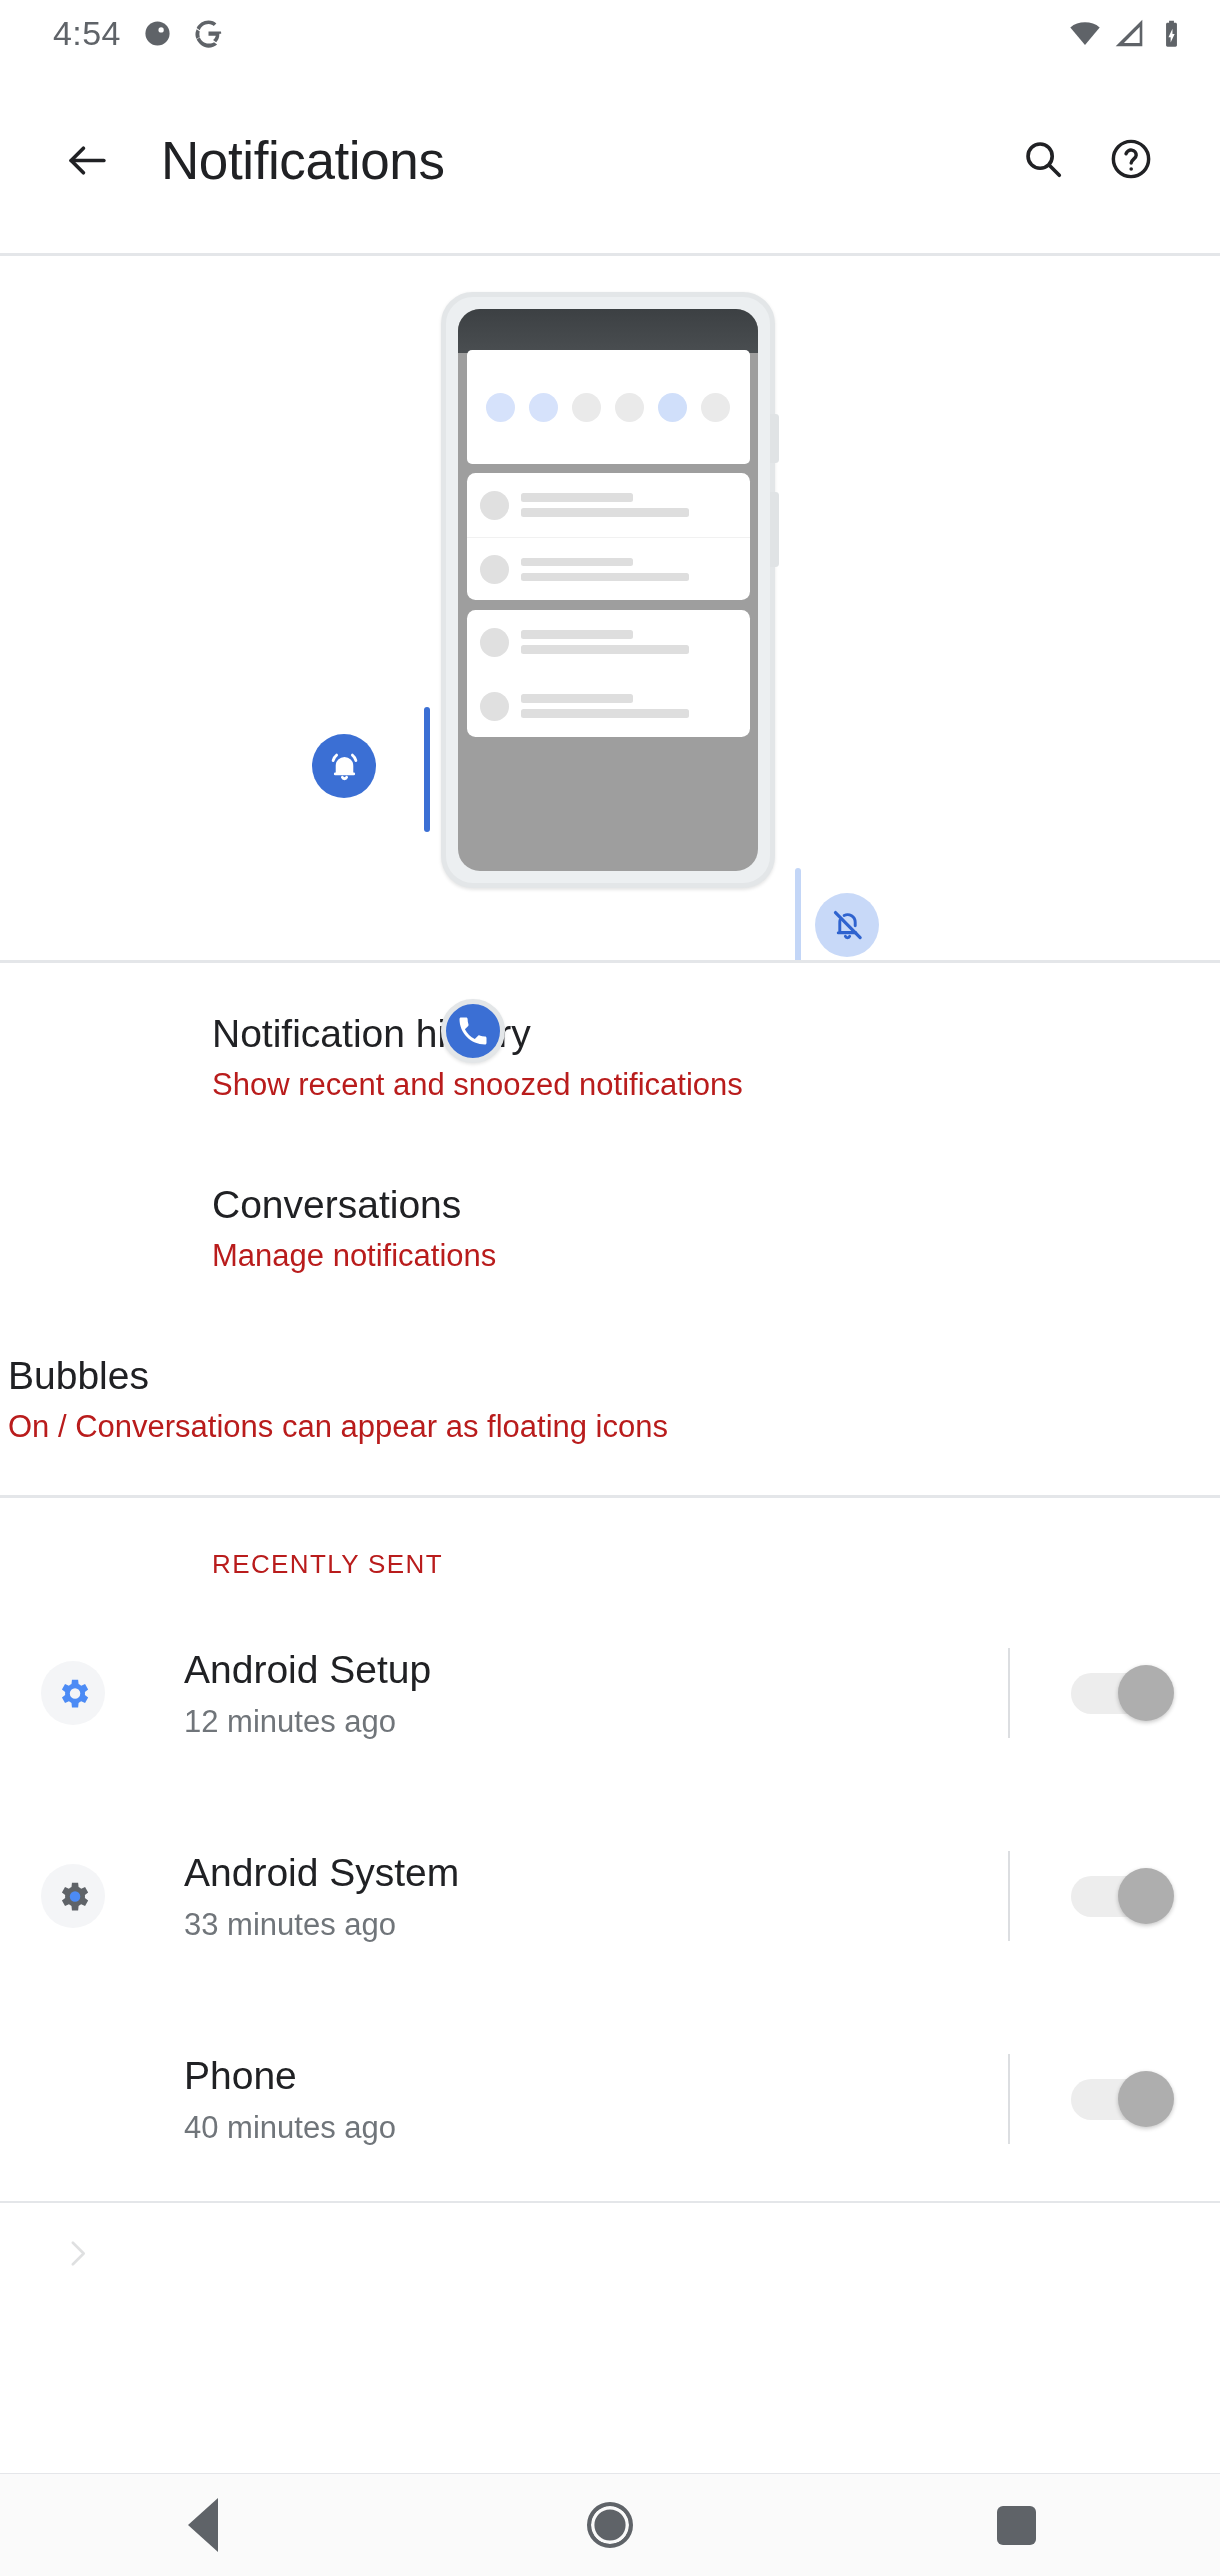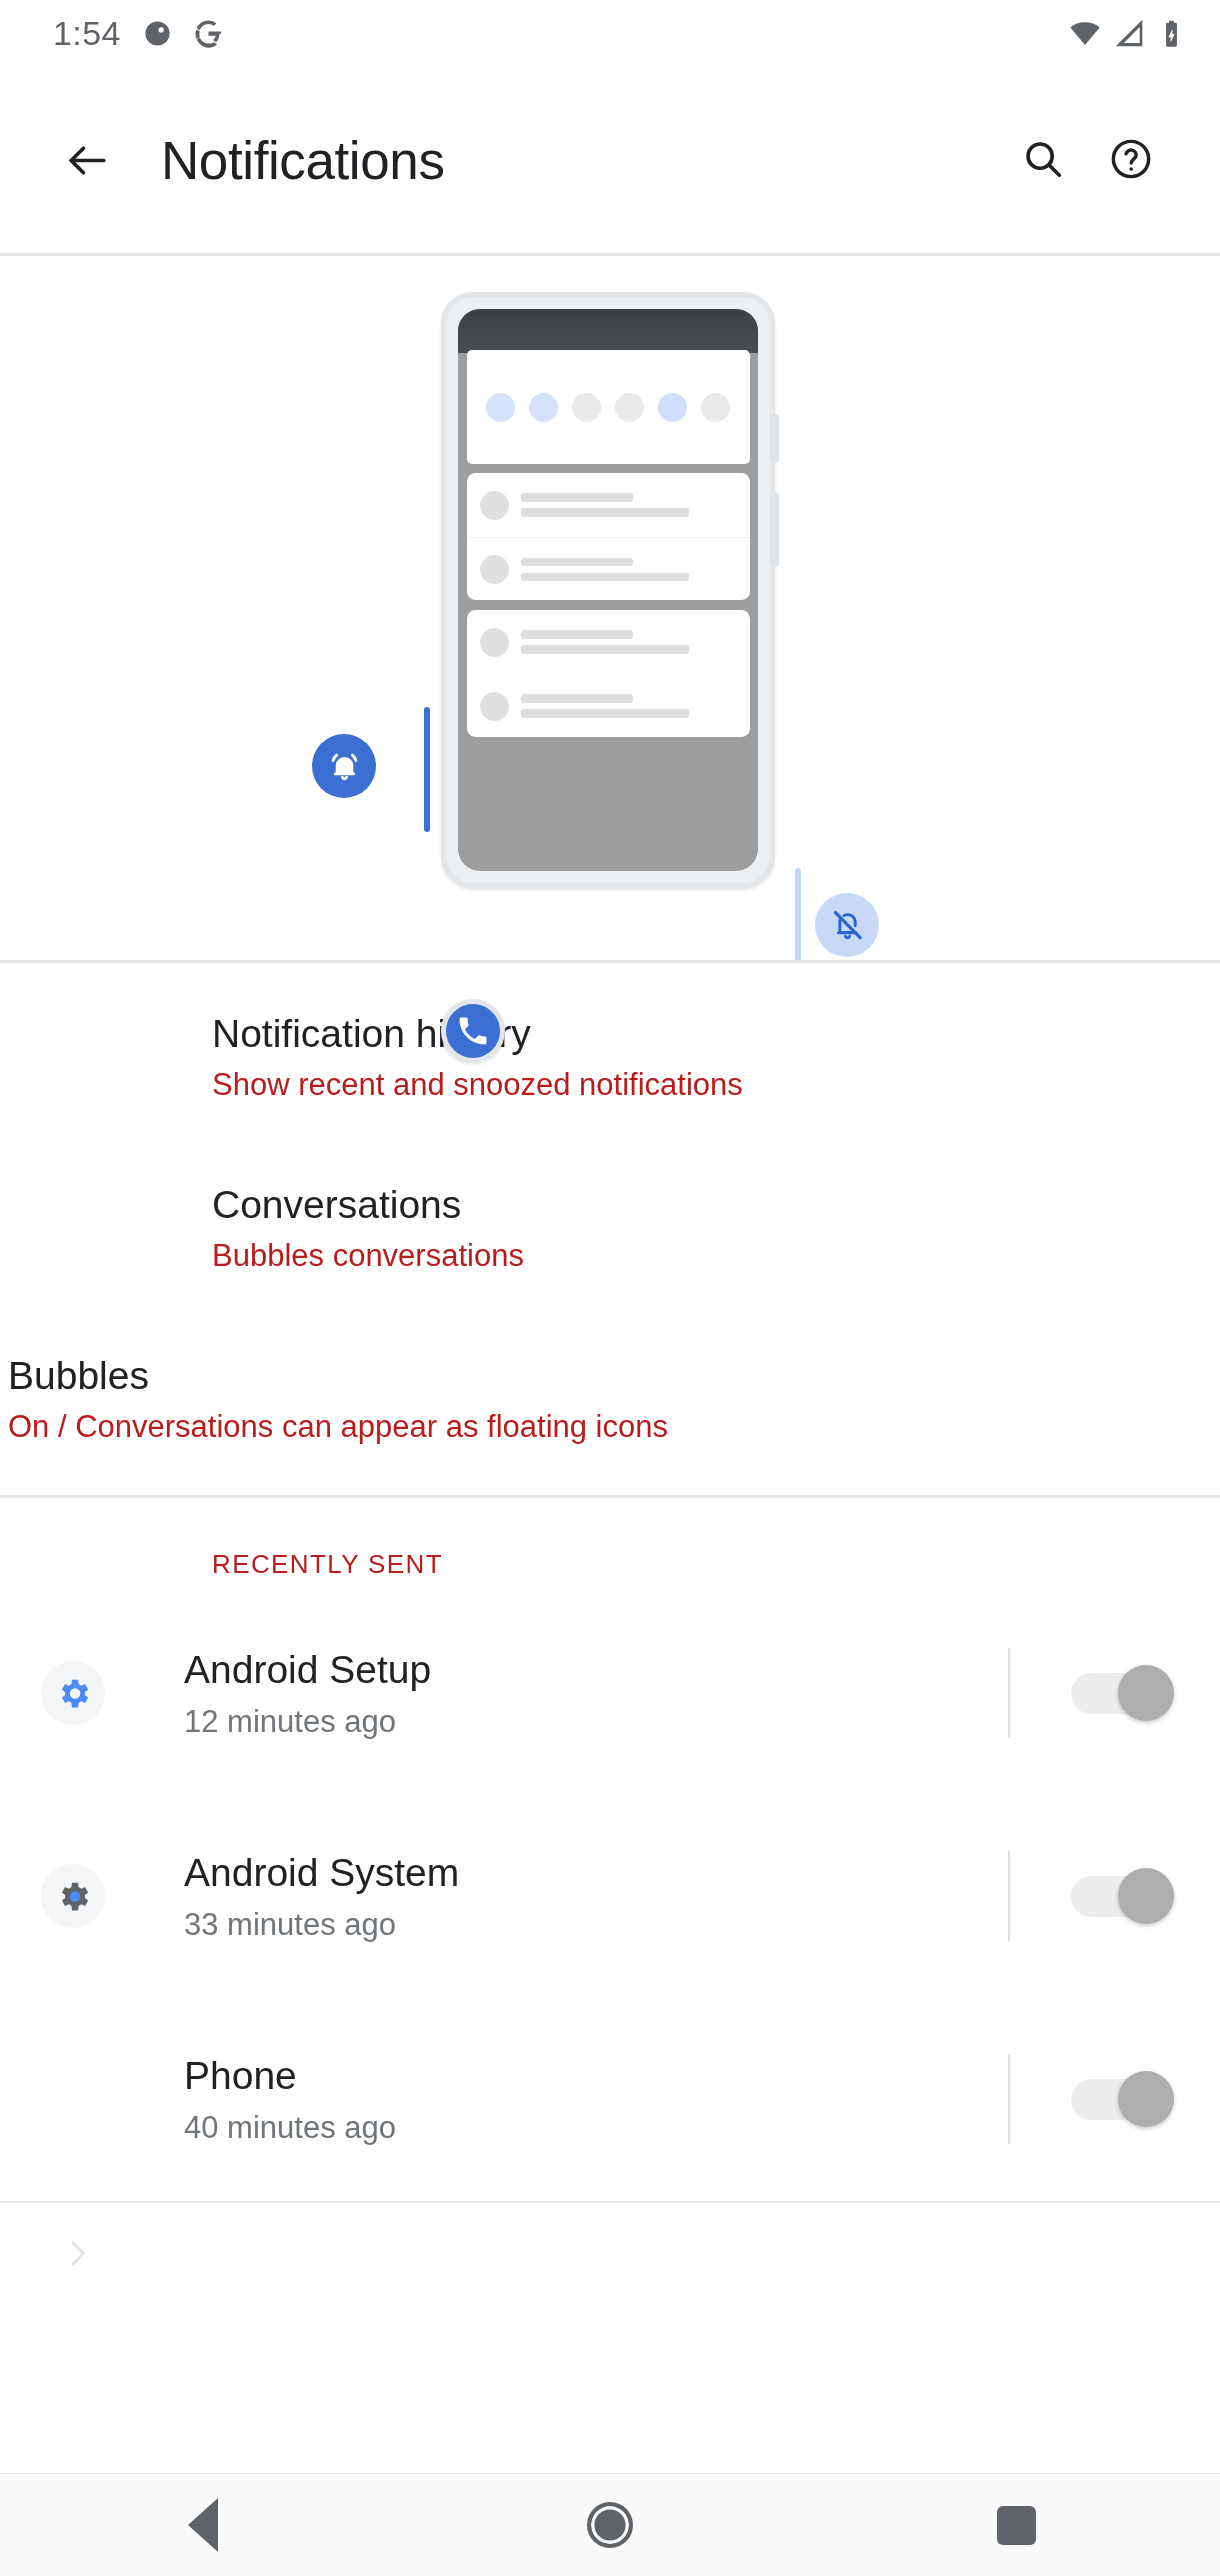--- a/index.html
+++ b/index.html
@@ -152,21 +152,21 @@
   .nav-home { width:46px;height:46px;border-radius:50%;border:4.2px solid #5f6368;background:#5f6368;box-shadow:0 0 0 3.4px #fafafa inset; }
   .nav-recent { width:39px;height:39px;background:#5f6368;border-radius:6px; }
 </style>
 </head>
 <body>
 
 <div class="screen">
 
   <div class="statusbar">
     <div class="sb-left">
-      <span class="sb-clock">1:54</span>
+      <span class="sb-clock">4:54</span>
       <span>
         <svg width="29" height="29" viewBox="0 0 24 24" class="icon-gray">
           <circle cx="12" cy="12" r="10"></circle>
           <path d="M12 2a10 10 0 000 20z" fill="#ffffff" opacity="0"></path>
           <circle cx="15" cy="9" r="2.2" fill="#ffffff"></circle>
         </svg>
       </span>
       <span>
         <svg width="29" height="29" viewBox="0 0 24 24" class="icon-gray">
           <path d="M12 4.2c2.05 0 3.5.88 4.3 1.62l2.2-2.14C17.1 2.3 14.8 1.3 12 1.3 7.7 1.3 4 3.8 2.2 7.4l2.6 2C5.7 6.6 8.6 4.2 12 4.2z"></path>
@@ -303,21 +303,21 @@
 
   <div class="section" style="position:absolute; top:963px; left:0; width:1220px;">
 
     <div class="row-pref" style="padding-top:47px;">
       <div class="row-title">Notification history</div>
       <div class="row-sub">Show recent and snoozed notifications</div>
     </div>
 
     <div class="row-pref" style="padding-top:54px;">
       <div class="row-title">Conversations</div>
-      <div class="row-sub">Bubbles conversations</div>
+      <div class="row-sub">Manage notifications</div>
     </div>
 
     <div class="row-pref" style="padding-top:54px; padding-bottom:49px;padding-left:8px;">
       <div class="row-title">Bubbles</div>
       <div class="row-sub">On / Conversations can appear as floating icons</div>
     </div>
 
     <div class="divider"></div>
 
     <div class="section-header">RECENTLY SENT</div>

